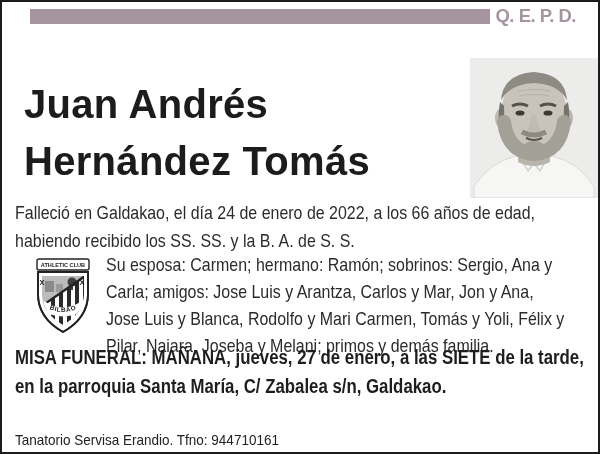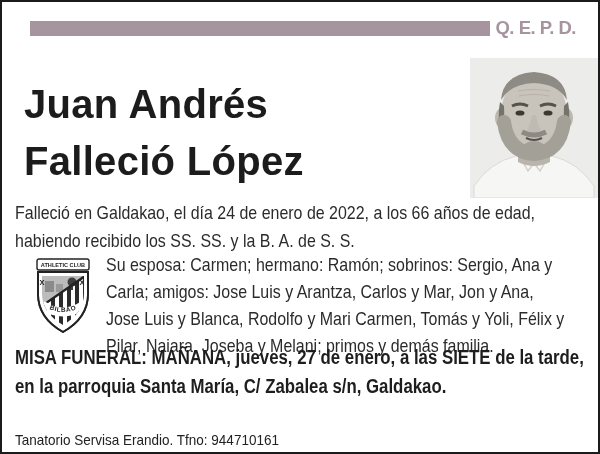--- a/index.html
+++ b/index.html
@@ -7,21 +7,21 @@
     position:relative;
     width:600px; height:454px;
     box-sizing:border-box;
     background:#ffffff;
     border:2px solid #1b1b1b;
     font-family:"Liberation Sans", sans-serif;
     color:#2b2b2b;
     overflow:hidden;
   }
   .header {
-    position:absolute; left:28px; right:22px; top:16px; height:20px;
+    position:absolute; left:28px; right:22px; top:4px; height:20px;
     display:flex; align-items:center;
   }
   .bar { flex:1; height:15px; background:#a6949f; margin-right:5px; }
   .qepd {
     font-weight:bold; font-size:18.5px; letter-spacing:-0.5px;
     color:#a6949f; white-space:nowrap;
   }
   .title {
     position:absolute; left:22px; top:74px;
     font-size:40px; line-height:57px; font-weight:bold;
@@ -57,21 +57,21 @@
 <body>
 
 <div class="page">
 
   <div class="header">
     <div class="bar"></div>
     <span class="qepd">Q. E. P. D.</span>
   </div>
 
   <div class="title">Juan Andrés
-Falleció López</div>
+Hernández Tomás</div>
 
   <div class="photo">
     <svg viewBox="0 0 128 140" width="128" height="140">
       <rect width="128" height="140" fill="#ececea"></rect>
 
       <path d="M4,140 L4,128 Q20,104 46,98 L82,98 Q108,104 124,128 L124,140 Z" fill="#f6f6f4" stroke="#d9d9d6" stroke-width="1"></path>
       <path d="M50,99 L58,113 L64,105 L70,113 L78,99" fill="none" stroke="#cfcfcb" stroke-width="1.5"></path>
 
       <path d="M48,82 L48,104 Q64,112 80,104 L80,82 Z" fill="#b9b4ac"></path>
 

